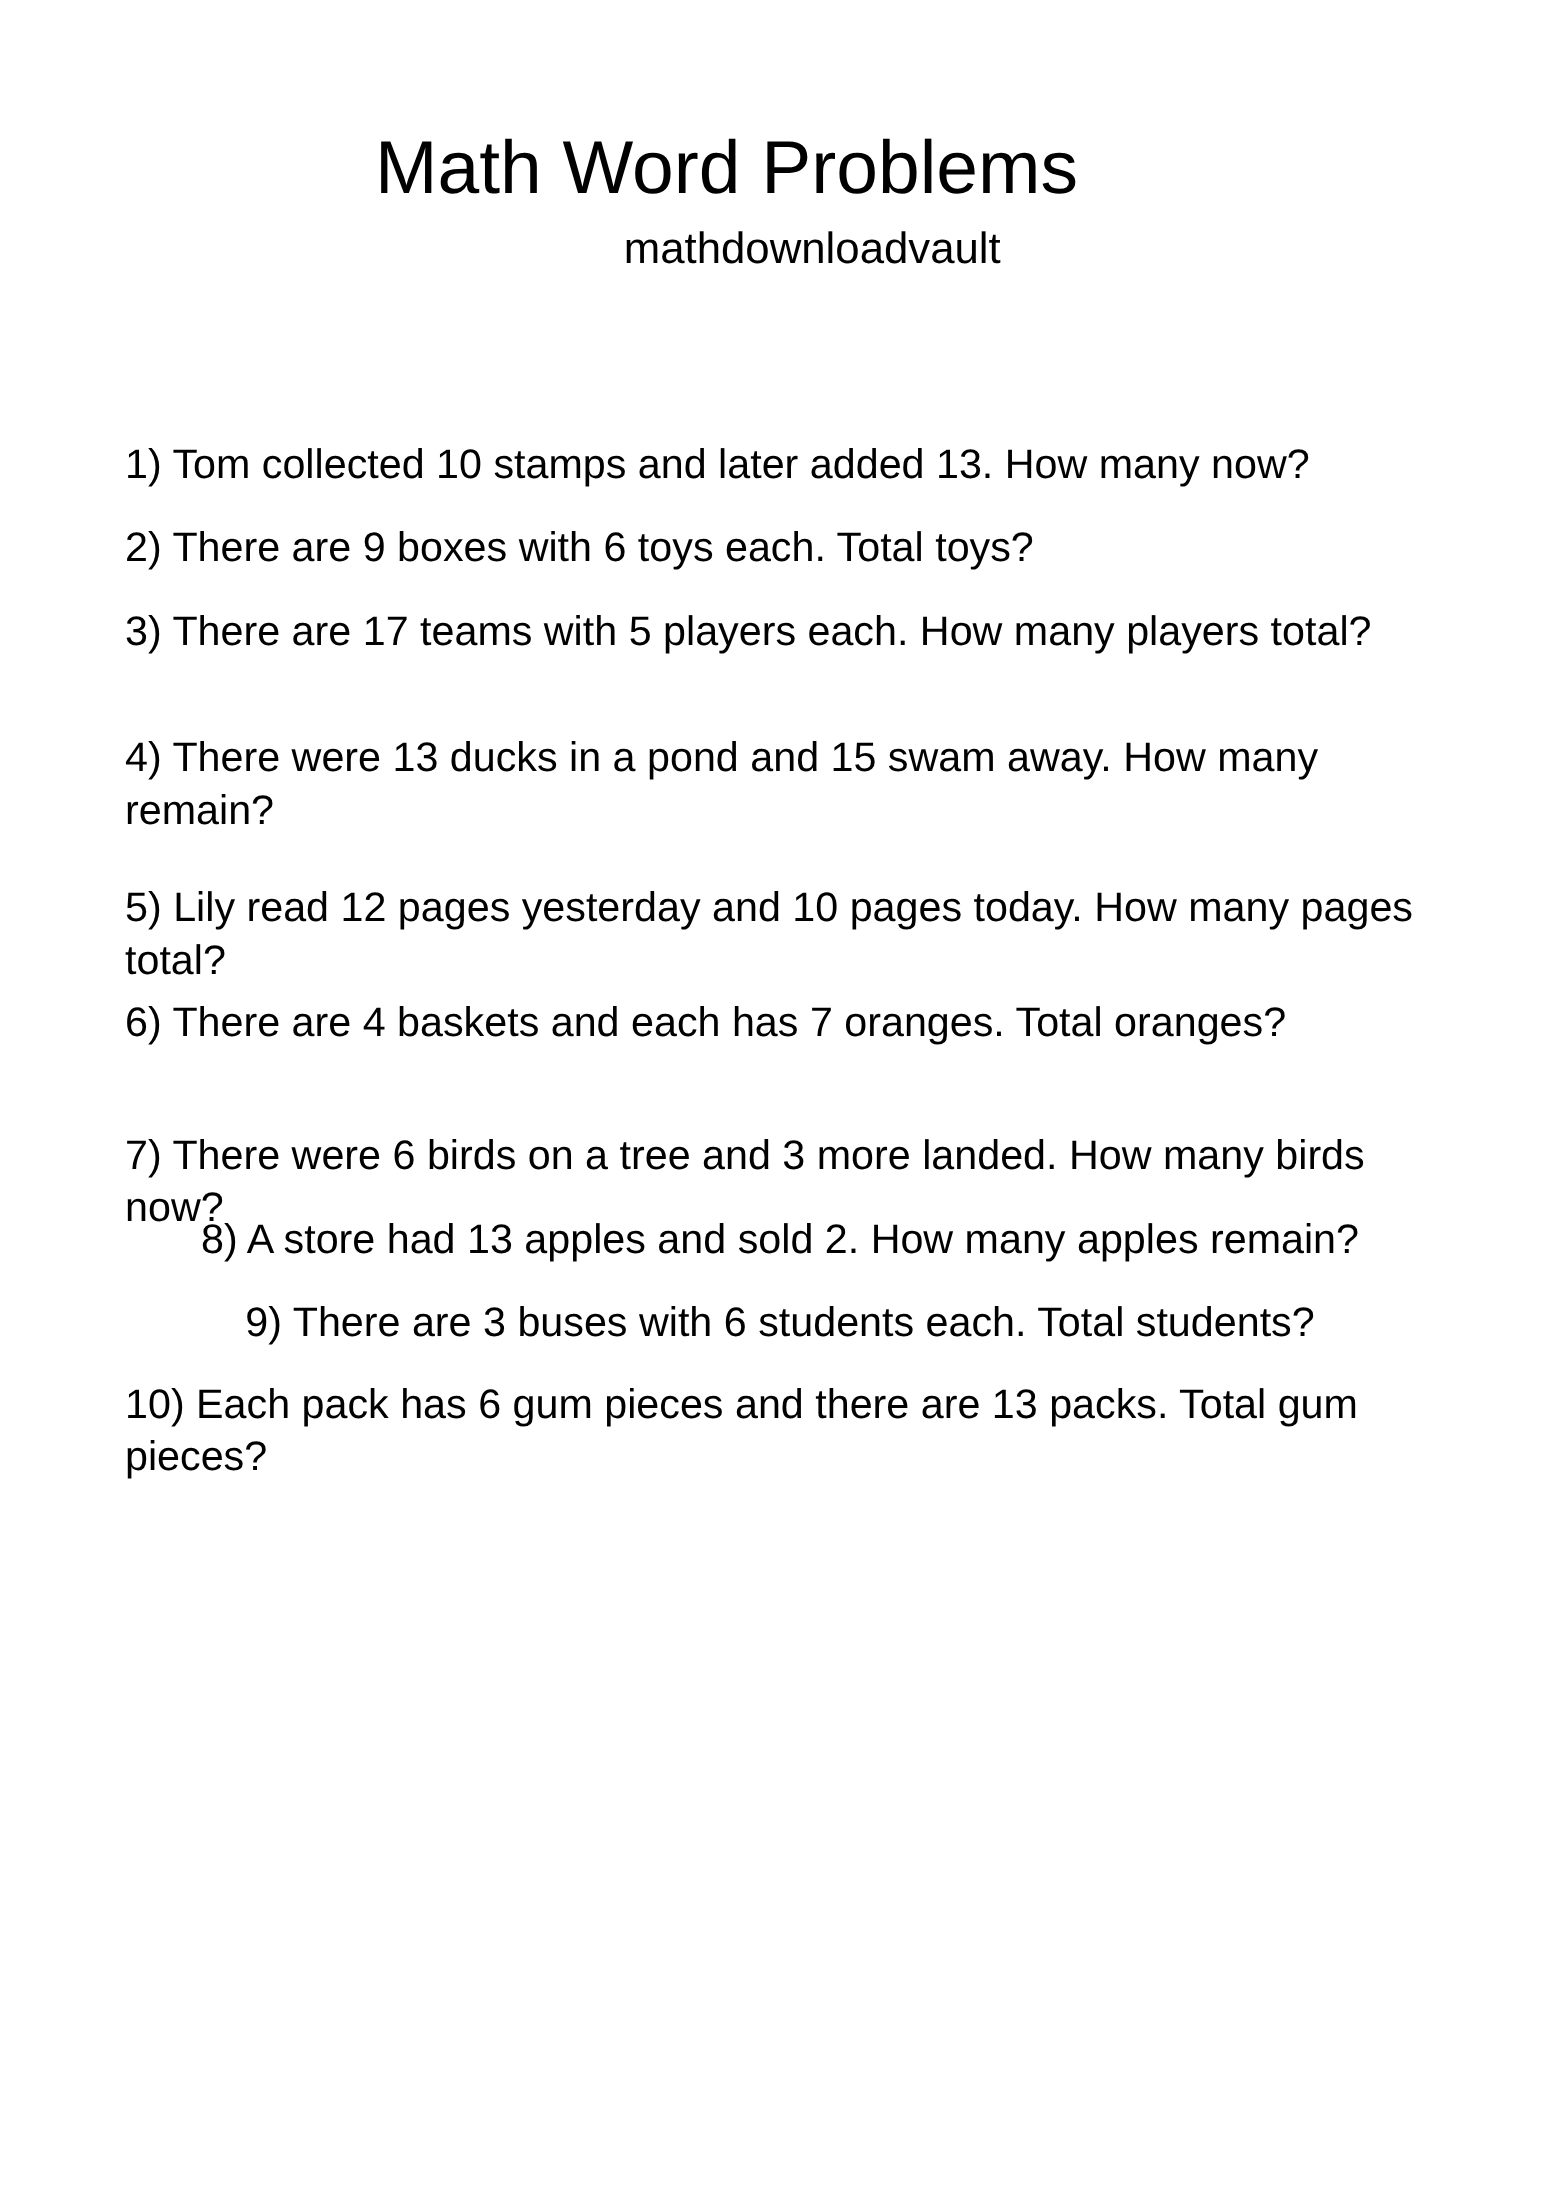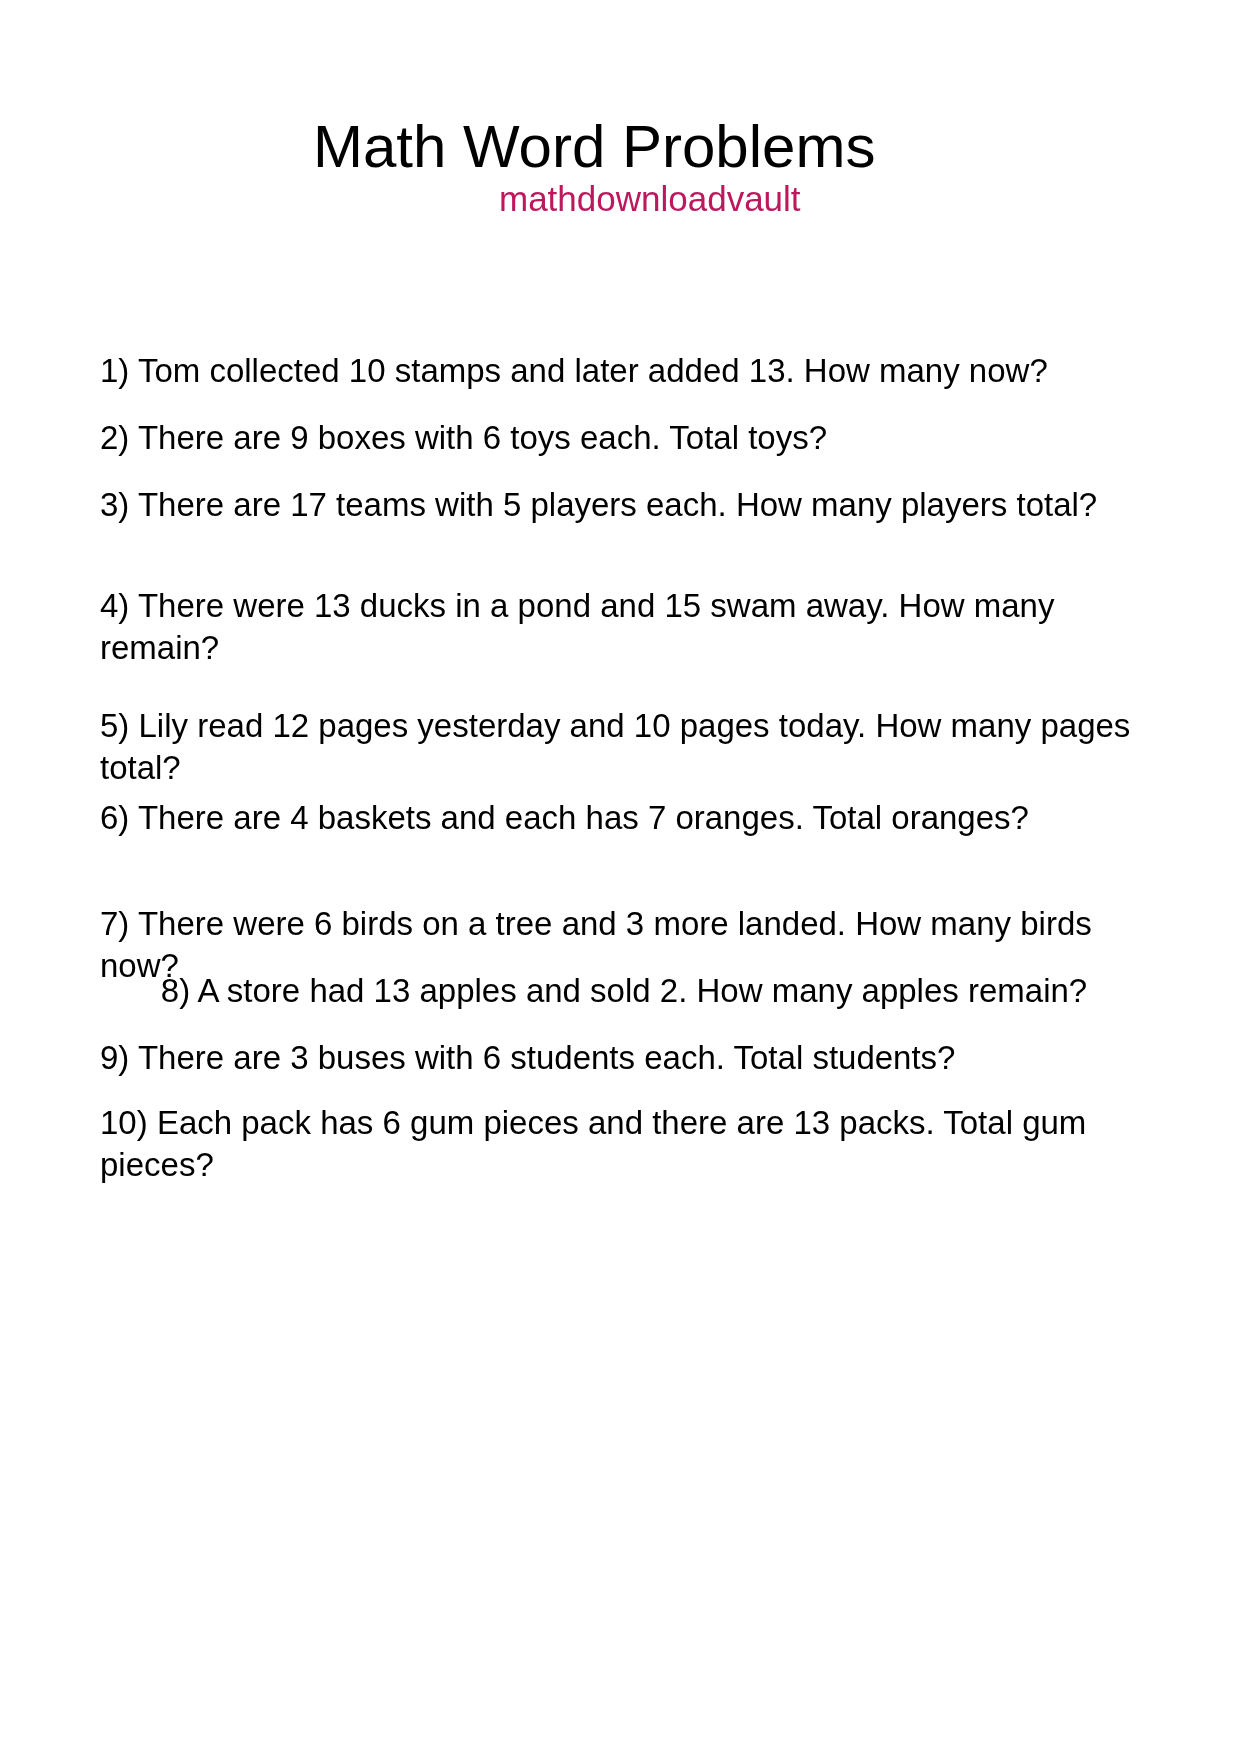--- a/index.html
+++ b/index.html
@@ -23,49 +23,49 @@
       background: #ffffff;
     }
     .title {
       position: absolute;
       left: 300px;
       top: 104px;
       font-size: 60px;
       line-height: 60px;
       white-space: nowrap;
       color: #000000;
-      margin: 13px;
+      margin: 0;
       font-weight: normal;
     }
     .subtitle {
       position: absolute;
       left: 499px;
       top: 181px;
       font-size: 35px;
       line-height: 35px;
       white-space: nowrap;
-      color: #be185d;
+      color: #000000;
     }
     .problem {
       position: absolute;
       left: 100px;
       width: 1048px;
       font-size: 33px;
       line-height: 42px;
       color: #000000;
     }
     .problem:nth-child(1)  { top: 350px; }
     .problem:nth-child(2)  { top: 417px; }
     .problem:nth-child(3)  { top: 484px; }
     .problem:nth-child(4)  { top: 585px; }
     .problem:nth-child(5)  { top: 689px; margin-top: 16px; }
     .problem:nth-child(6)  { top: 797px; }
     .problem:nth-child(7)  { top: 903px; }
     .problem:nth-child(8)  { top: 970px; text-align: center; }
-    .problem:nth-child(9)  { top: 1037px; }
+    .problem:nth-child(9)  { top: 1037px; text-align: center; }
     .problem:nth-child(10) { top: 1102px; }
     .problem:nth-child(11) { top: 1209px; }
     .problem-list {
       position: absolute;
       left: 0; top: 0;
       width: 1240px;
       height: 1355px;
       text-decoration: underline;
     }
   </style>

